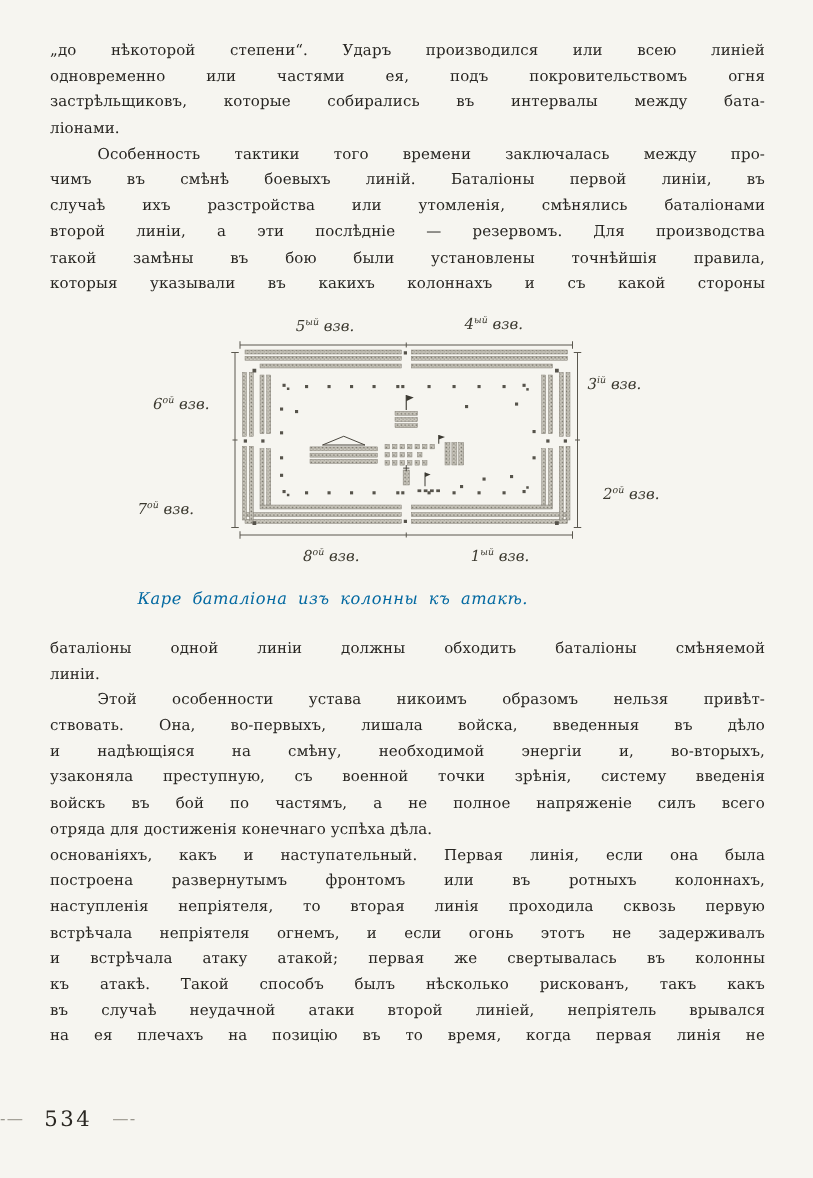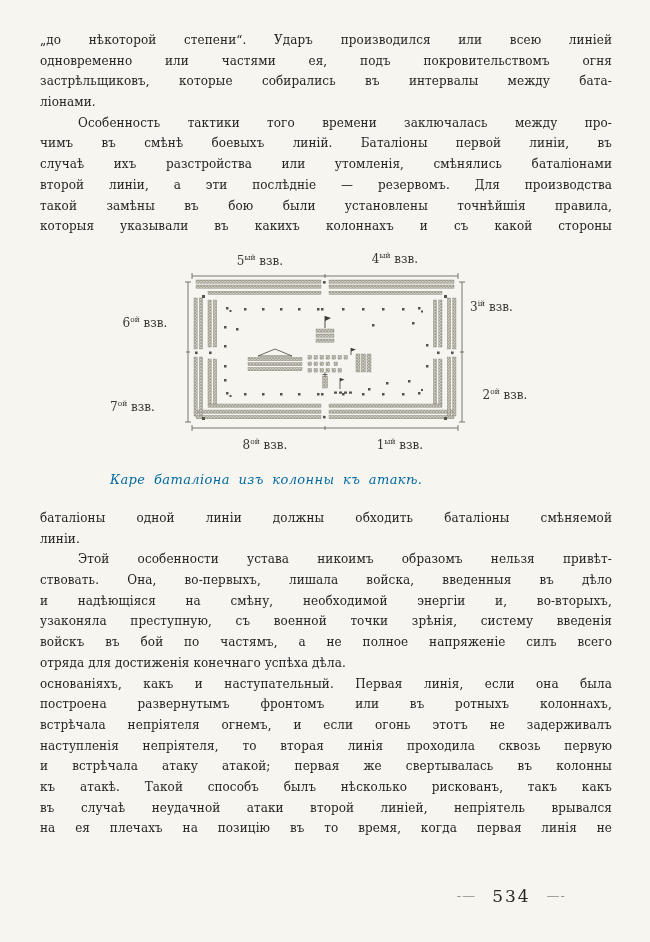--- a/index.html
+++ b/index.html
@@ -19,40 +19,40 @@
     text-align:justify;text-align-last:justify;
     letter-spacing:0.1px;
   }
   .tl.ind{text-indent:38px;}
   .tl.flush{text-align-last:left;}
   
   #figure-wrap{position:absolute;top:252px;left:110px;width:430px;}
   .fig-canvas{position:relative;width:430px;height:212px;}
   .fig-canvas svg{position:absolute;inset:0;}
   .fig-label{
-    position:absolute;font-size:12px;color:#3a382e;
+    position:absolute;font-size:12px;font-style:italic;color:#3a382e;
     font-family:"DejaVu Serif","Liberation Serif",serif;white-space:nowrap;
   }
   .fig-label sup{font-size:7.5px;line-height:0;}
   .fl0{left:90px;top:2px;width:120px;text-align:center;}
   .fl1{left:225px;top:0px;width:120px;text-align:center;}
   .fl2{left:0px;top:64px;width:70px;text-align:center;}
   .fl3{left:360px;top:48px;width:70px;text-align:left;}
   .fl4{left:0px;top:148px;width:70px;}
   .fl5{left:360px;top:136px;width:70px;text-align:center;}
   .fl6{left:95px;top:186px;width:120px;text-align:center;}
   .fl7{left:230px;top:186px;width:120px;text-align:center;}
   .fig-caption{
     margin-top:8px;width:430px;
     font-size:13px;font-style:italic;color:#0369a1;
     word-spacing:4px;letter-spacing:0.4px;white-space:nowrap;
   }
   
   #footer{
-    position:absolute;top:886px;left:0;width:566px;text-align:right;
+    position:absolute;top:886px;left:0;width:566px;text-align:left;
     font-size:17px;color:#2a2722;
   }
   #footer .rule{color:#97948a;font-size:13px;letter-spacing:1px;vertical-align:2px;}
   #footer .num{padding:0 16px;letter-spacing:2px;}
 </style>
 </head>
 <body>
 
 <div class="page">
 
@@ -261,22 +261,22 @@
       <div class="tl">баталіоны одной линіи должны обходить баталіоны смѣняемой</div>
       <div class="tl flush">линіи.</div>
       <div class="tl ind">Этой особенности устава никоимъ образомъ нельзя привѣт-</div>
       <div class="tl">ствовать. Она, во-первыхъ, лишала войска, введенныя въ дѣло</div>
       <div class="tl">и надѣющіяся на смѣну, необходимой энергіи и, во-вторыхъ,</div>
       <div class="tl">узаконяла преступную, съ военной точки зрѣнія, систему введенія</div>
       <div class="tl">войскъ въ бой по частямъ, а не полное напряженіе силъ всего</div>
       <div class="tl flush">отряда для достиженія конечнаго успѣха дѣла.</div>
       <div class="tl">основаніяхъ, какъ и наступательный. Первая линія, если она была</div>
       <div class="tl">построена развернутымъ фронтомъ или въ ротныхъ колоннахъ,</div>
+      <div class="tl">наступленія непріятеля, то вторая линія проходила сквозь первую</div>
       <div class="tl">встрѣчала непріятеля огнемъ, и если огонь этотъ не задерживалъ</div>
-      <div class="tl">наступленія непріятеля, то вторая линія проходила сквозь первую</div>
       <div class="tl">и встрѣчала атаку атакой; первая же свертывалась въ колонны</div>
       <div class="tl">къ атакѣ. Такой способъ былъ нѣсколько рискованъ, такъ какъ</div>
       <div class="tl">въ случаѣ неудачной атаки второй линіей, непріятель врывался</div>
       <div class="tl">на ея плечахъ на позицію въ то время, когда первая линія не</div>
     </div>
 
   <div id="footer">
     <span class="rule">-—</span><span class="num">534</span><span class="rule">—-</span>
   </div>
 

